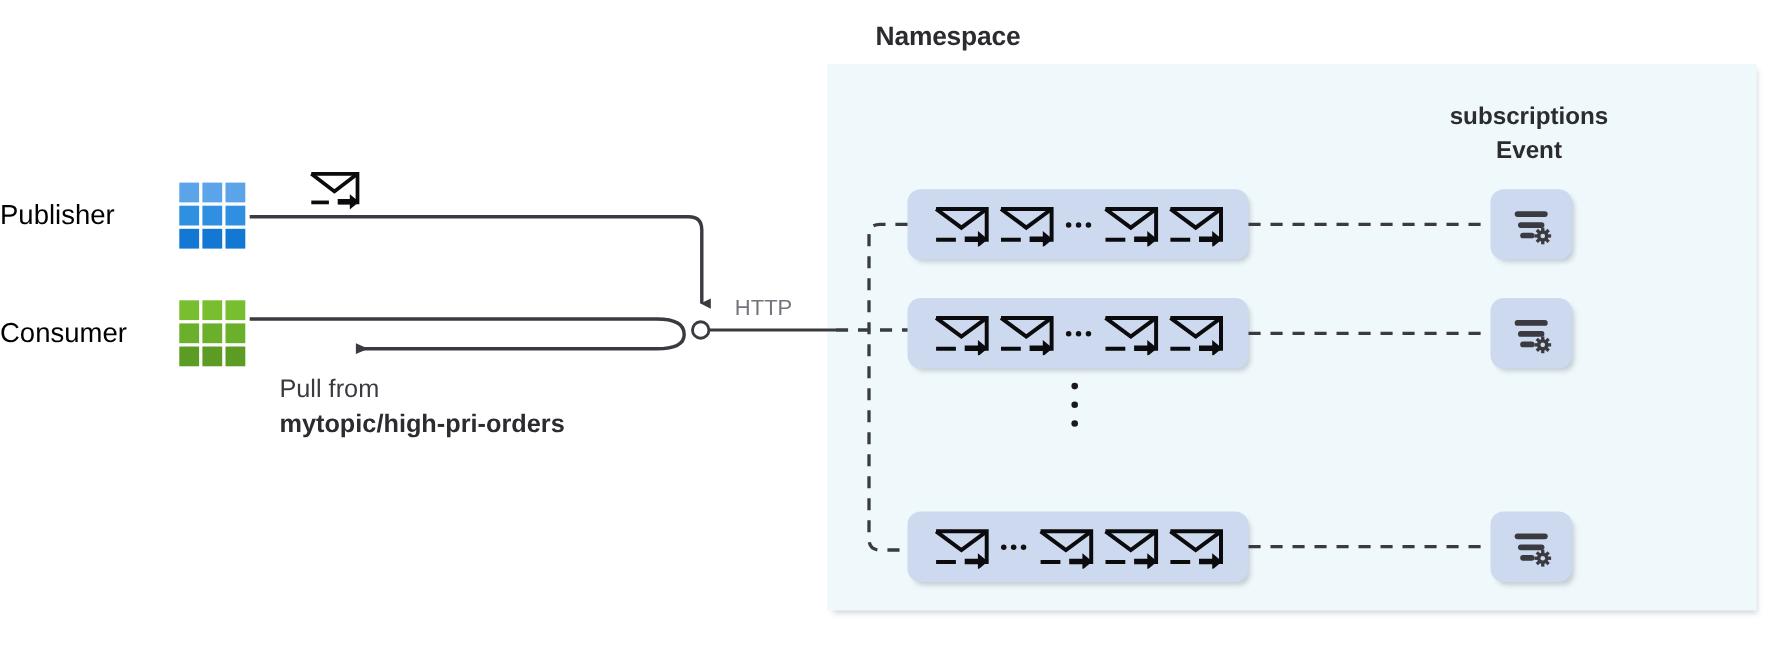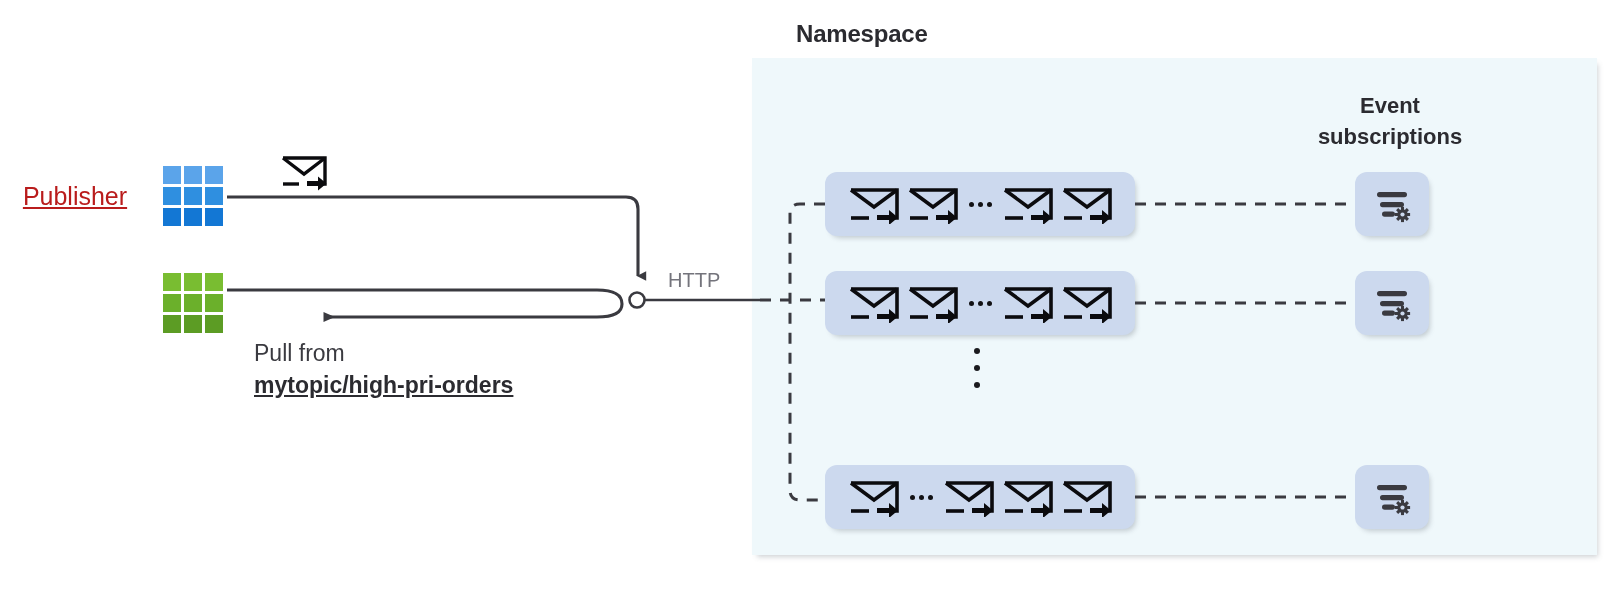--- a/index.html
+++ b/index.html
@@ -37,24 +37,23 @@
     width: 845px;
     height: 497px;
     background: #eff8fb;
     box-shadow: 3px 4px 5px -2px rgba(100,110,120,0.30);
   }
 
   
   .actor-label {
     position: absolute;
     font-size: 25px;
-    color: #b91c1c;
+    color: #000000;
     white-space: nowrap;
-    text-align: center;
-    text-decoration: underline;
+    text-align: left;
   }
   #publisher-label { left: 0px; top: 182px; width: 150px; }
   #consumer-label  { left: 0px; top: 289px; width: 150px; }
 
   .grid-icon {
     position: absolute;
     width: 60px;
     height: 60px;
     display: grid;
     grid-template-columns: repeat(3, 1fr);
@@ -68,21 +67,21 @@
   
   #pull-text {
     position: absolute;
     left: 254px;
     top: 338px;
     font-size: 23px;
     color: #3a3a40;
     line-height: 1.38;
     white-space: nowrap;
   }
-  #pull-text .strong { font-weight: bold; color: #2b2b30; text-decoration: underline; }
+  #pull-text .strong { font-weight: bold; color: #2b2b30; }
 
   #http-label {
     position: absolute;
     left: 668px;
     top: 269px;
     font-size: 20px;
     color: #74747c;
   }
 
   
@@ -188,42 +187,43 @@
       <i style="background:#5ba4ea"></i>
       <i style="background:#5ba4ea"></i>
     <i style="background:#2f8fe0"></i>
       <i style="background:#2f8fe0"></i>
       <i style="background:#2f8fe0"></i>
     <i style="background:#1377d4"></i>
       <i style="background:#1377d4"></i>
       <i style="background:#1377d4"></i>
   </div>
 
+  <div class="actor-label" id="consumer-label">Consumer</div>
   <div class="grid-icon" id="consumer-icon">
     <i style="background:#79bd31"></i>
       <i style="background:#79bd31"></i>
       <i style="background:#79bd31"></i>
     <i style="background:#6bb02b"></i>
       <i style="background:#6bb02b"></i>
       <i style="background:#6bb02b"></i>
     <i style="background:#5c9c24"></i>
       <i style="background:#5c9c24"></i>
       <i style="background:#5c9c24"></i>
   </div>
 
   <div id="pull-text">
     <div>Pull from</div>
     <div class="strong">mytopic/high-pri-orders</div>
   </div>
 
   <div id="http-label">HTTP</div>
 
   <div class="panel-heading" id="subs-heading">
+    <div>subscriptions</div>
     <div>Event</div>
-    <div>subscriptions</div>
   </div>
 
   <div class="topic-box" id="topic-box-1">
     <svg class="env" viewBox="0 0 52 40">
         <g fill="none" stroke="#0b0b0e" stroke-width="3.6">
           <path d="M3 6 H49 V34 H30"></path>
           <path d="M3 34 H21"></path>
           <path d="M3 6 L26 23 L49 6"></path>
         </g>
         <path d="M29 31 h12 v-5 l9 7.5 -9 7.5 v-5 h-12 z" fill="#0b0b0e"></path>

